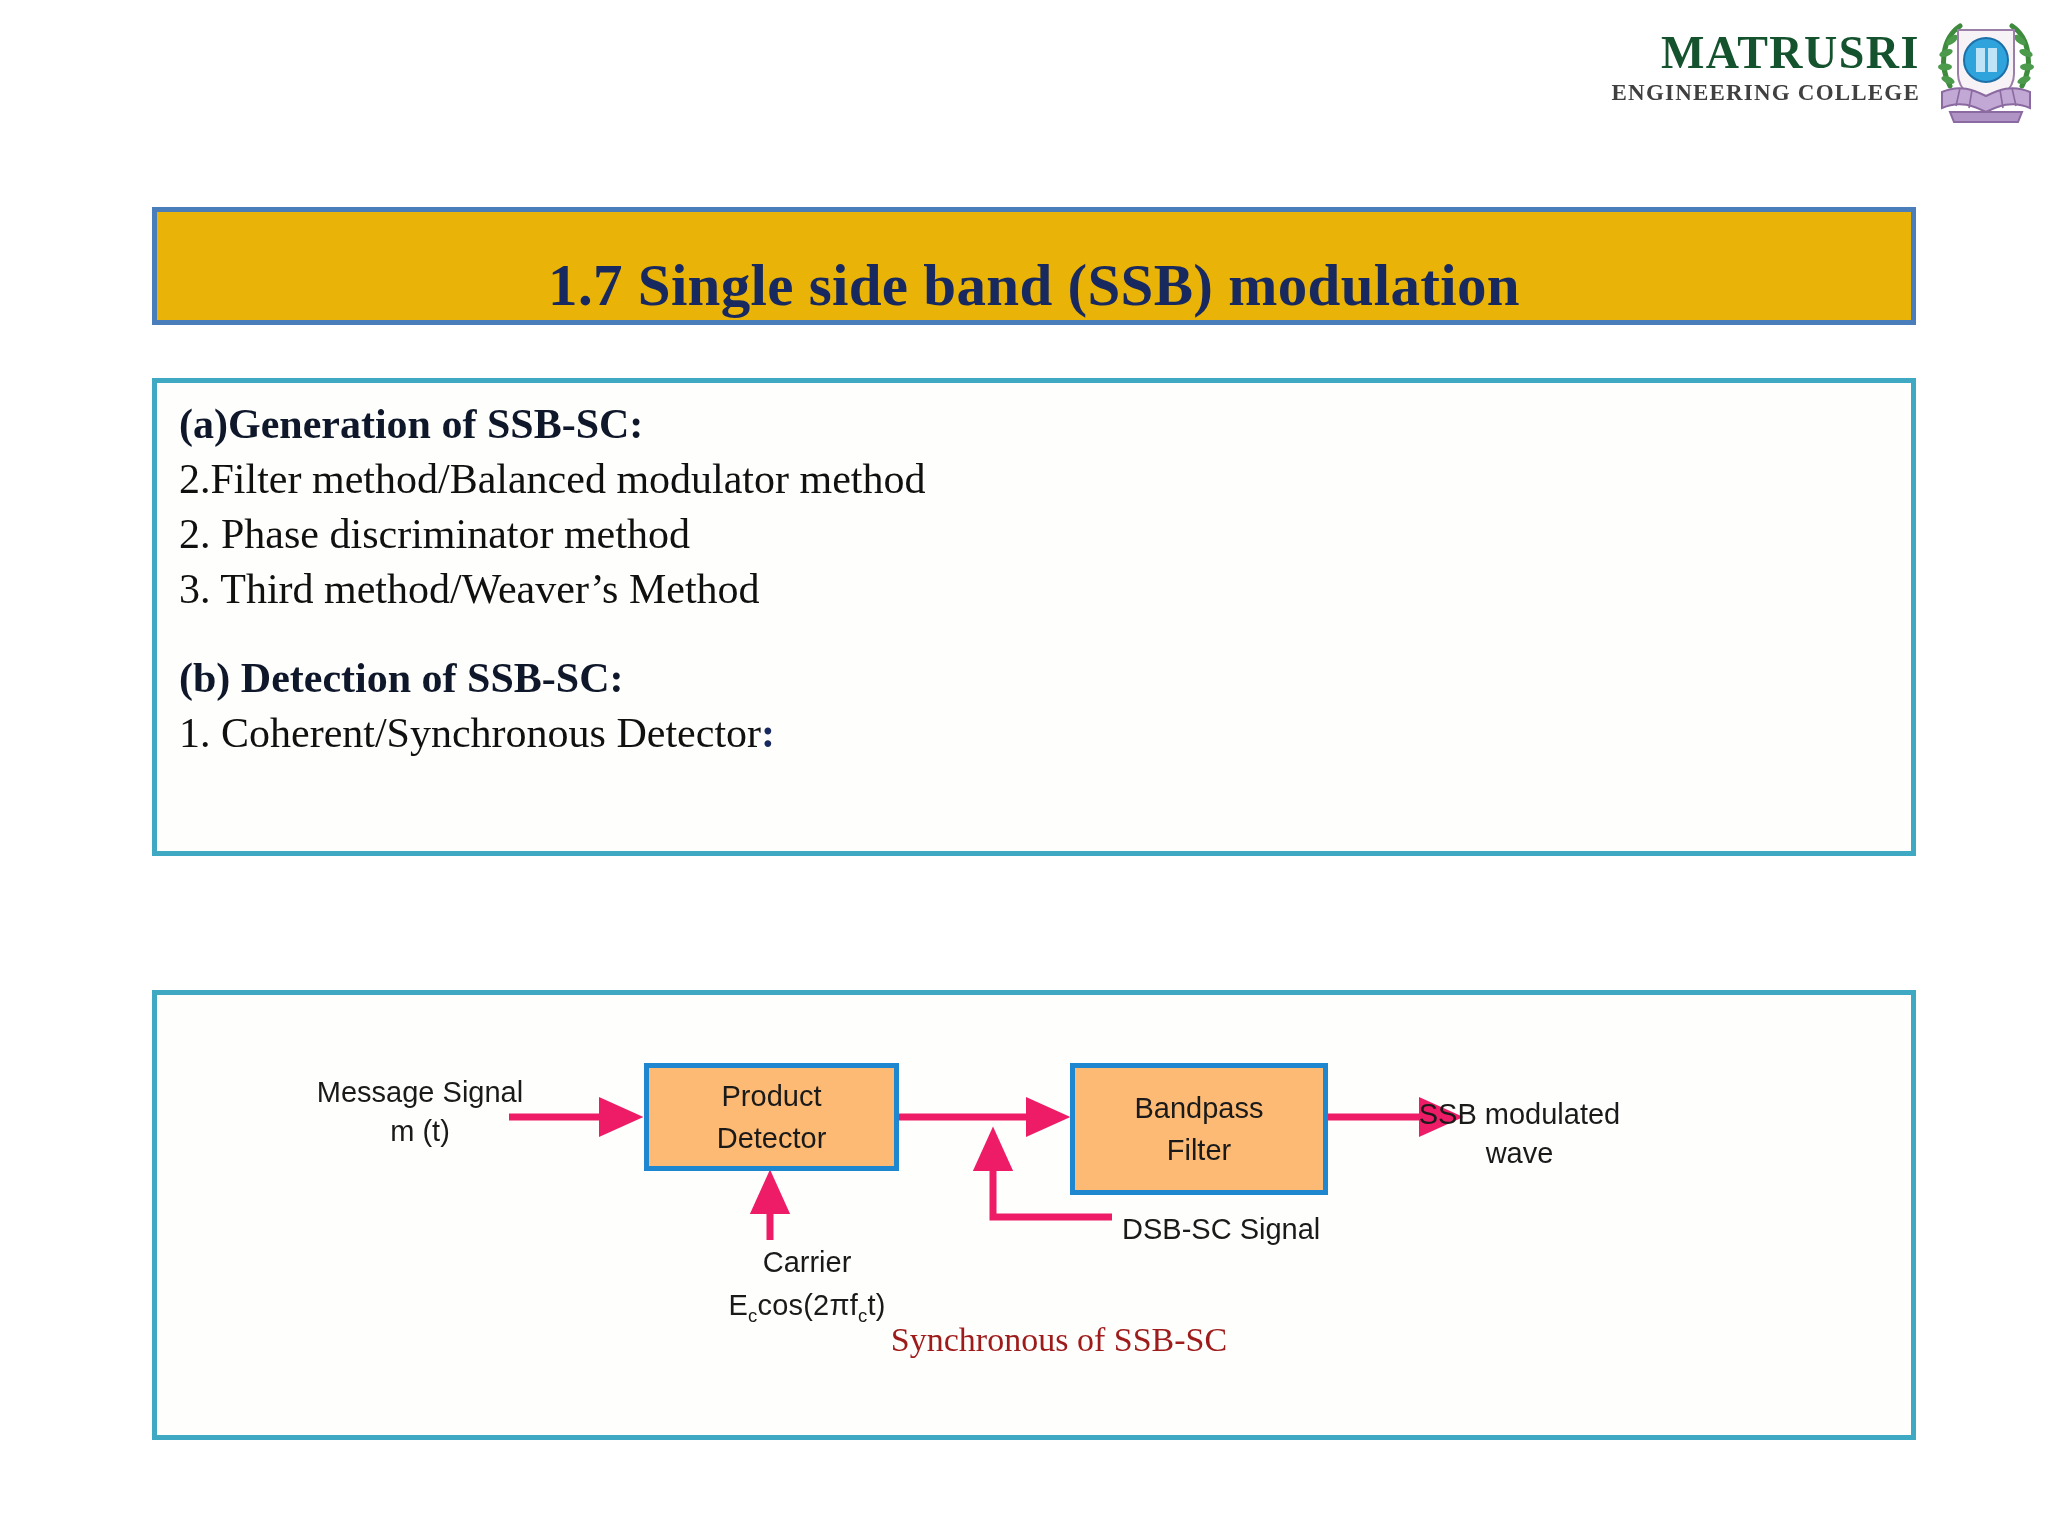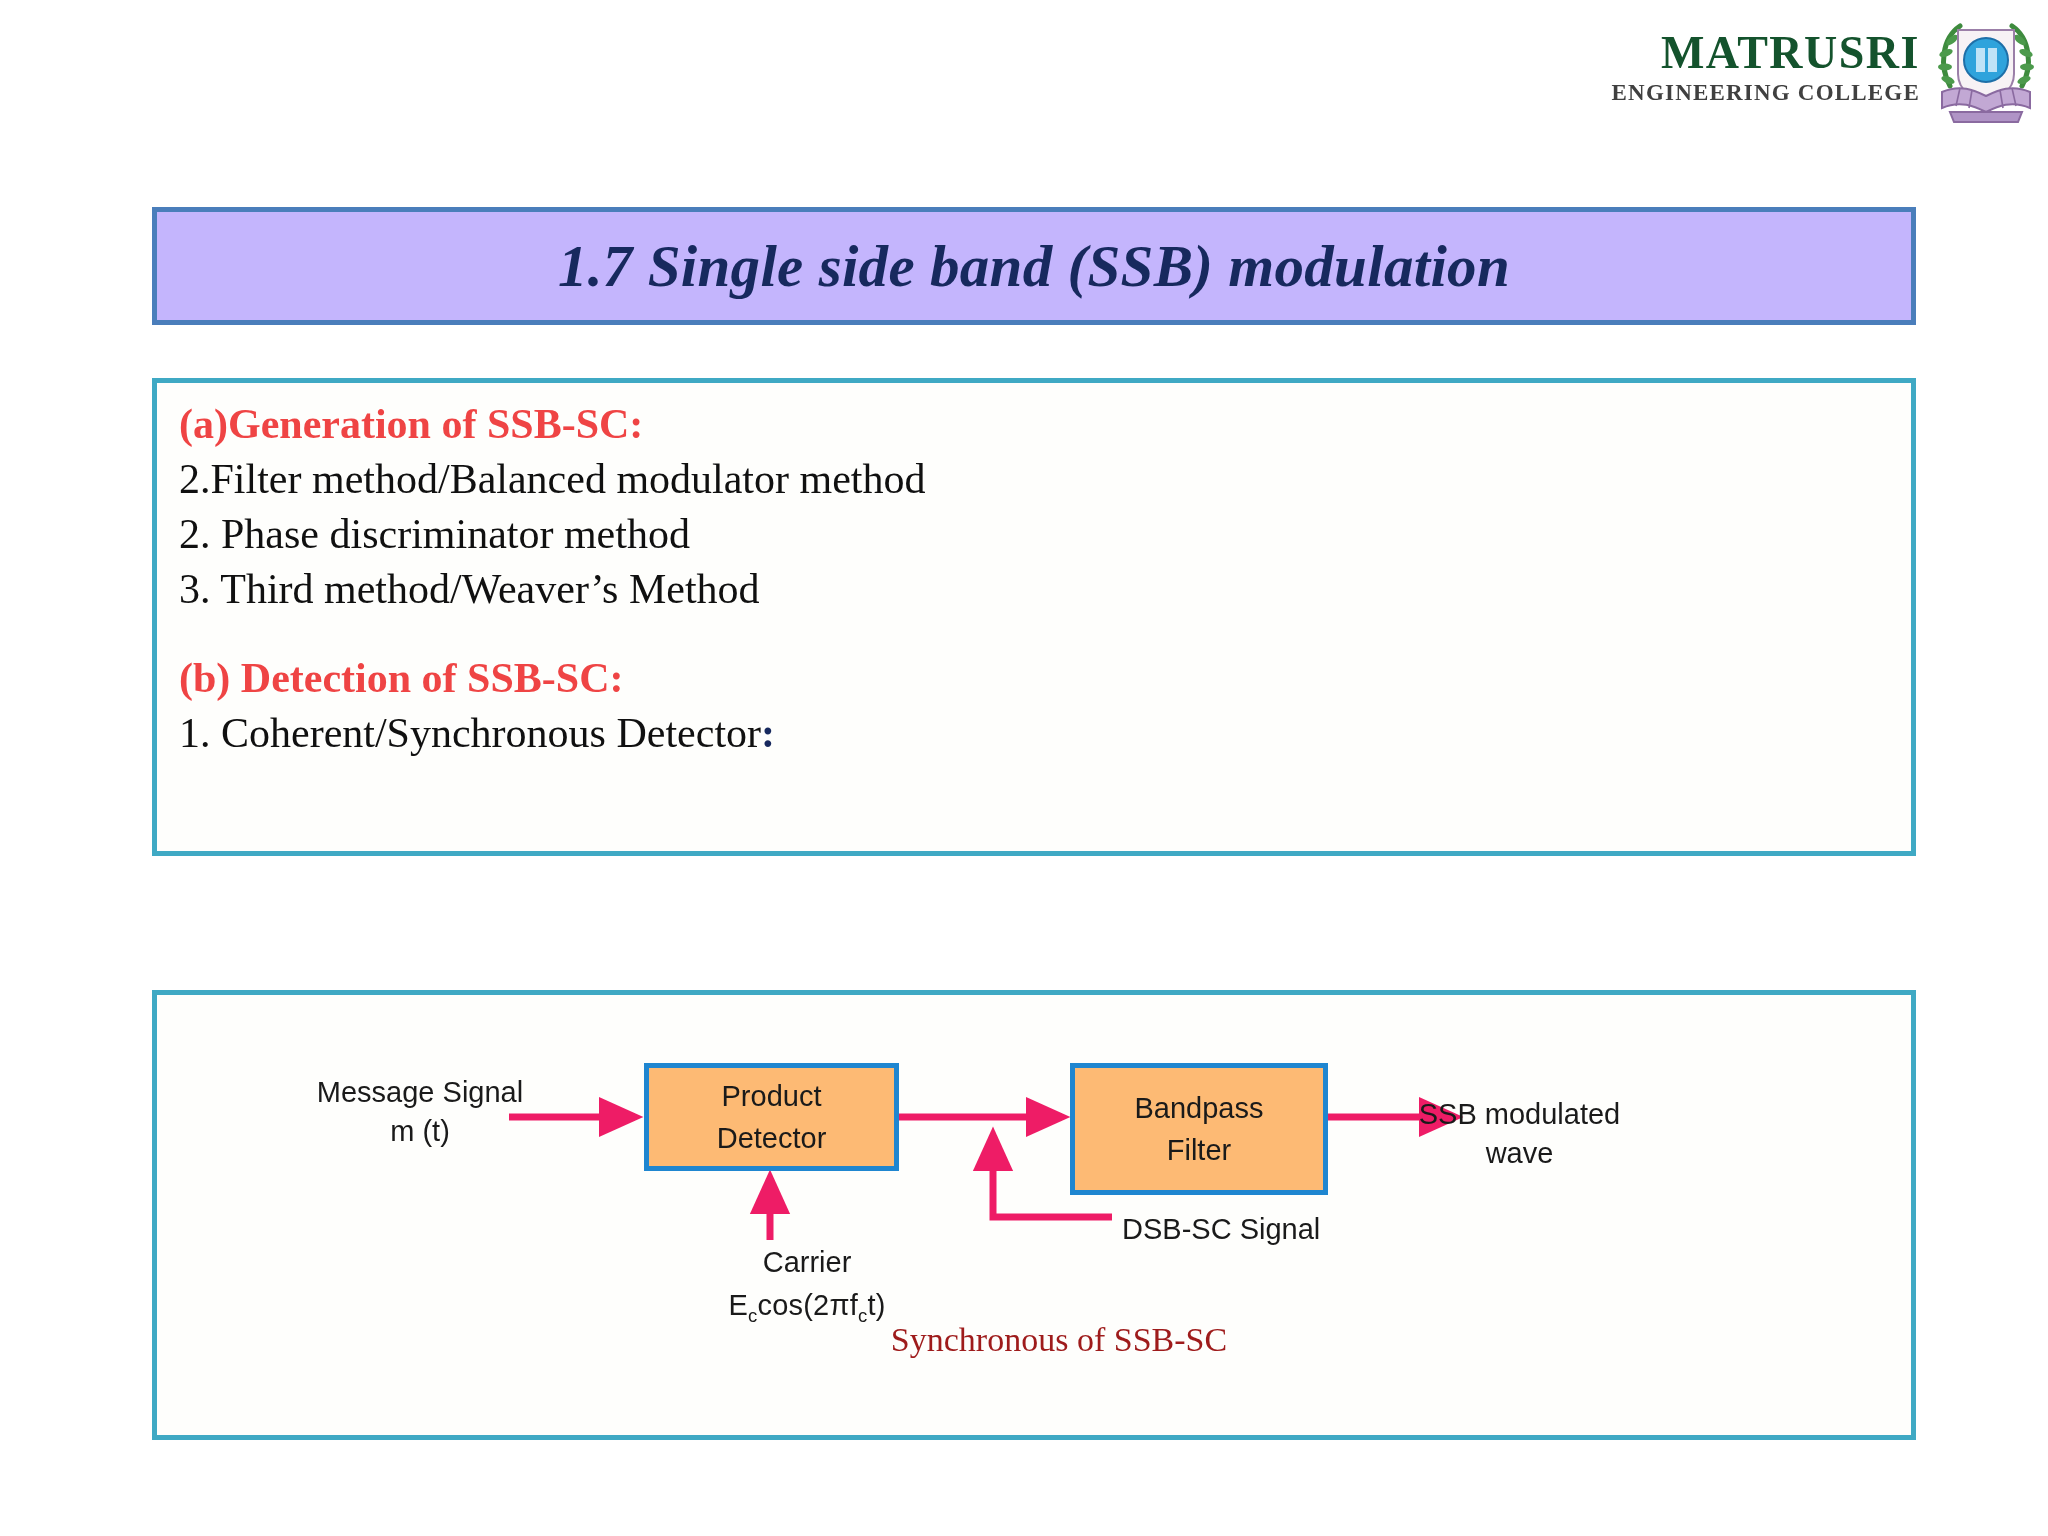--- a/index.html
+++ b/index.html
@@ -54,25 +54,24 @@
 
   
   .title-box {
     position: absolute;
     left: 152px;
     top: 207px;
     width: 1764px;
     height: 118px;
     box-sizing: border-box;
     border: 5px solid #4A7EBB;
-    background: #c4b5fd;
+    background: #eab308;
     display: flex;
-    align-items: center;
+    align-items: flex-end;
     justify-content: center;
-    font-style: italic;
   }
   .title-text {
     font-family: "Liberation Serif", serif;
     font-weight: bold;
     font-size: 59px;
     color: #17295E;
     letter-spacing: 0.3px;
     white-space: nowrap;
   }
 
@@ -90,21 +89,21 @@
   }
   .line {
     font-family: "Liberation Serif", serif;
     font-size: 42px;
     line-height: 1.31;
     color: #101010;
     white-space: nowrap;
   }
   .line.red-head {
     font-weight: bold;
-    color: #ef4444;
+    color: #0f172a;
   }
   .line.spacer {
     height: 34px;
   }
   .navy-colon { color: #17295E; font-weight: bold; }
 
   
   .diagram-box {
     position: absolute;
     left: 152px;

